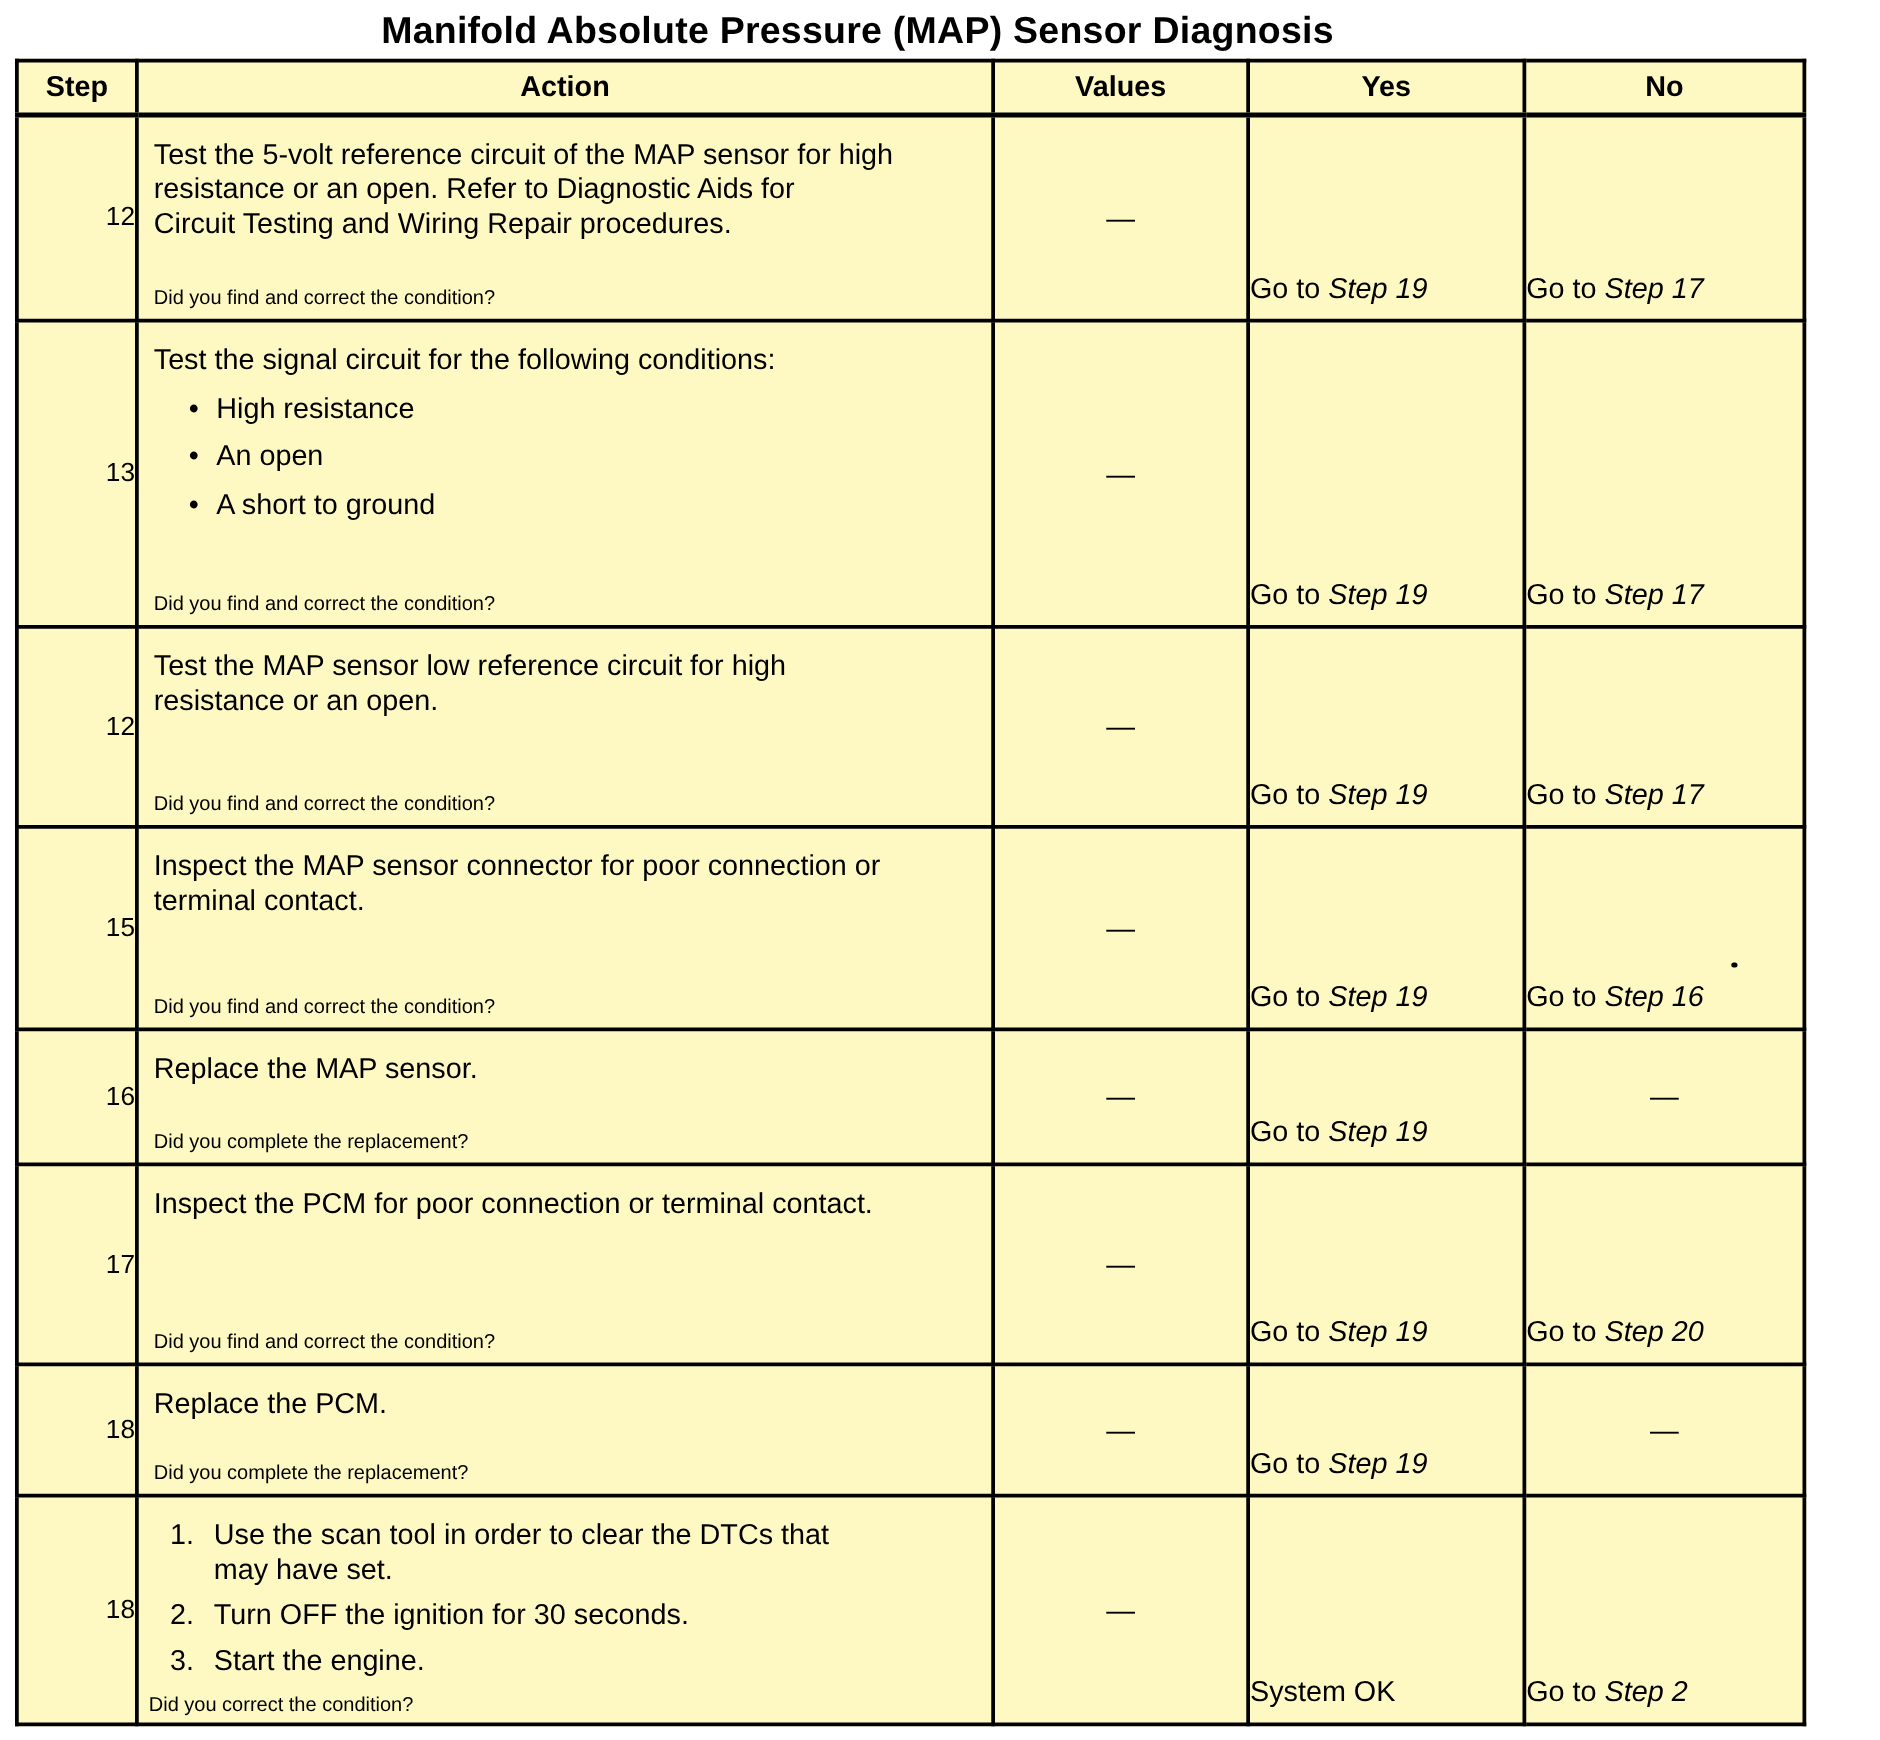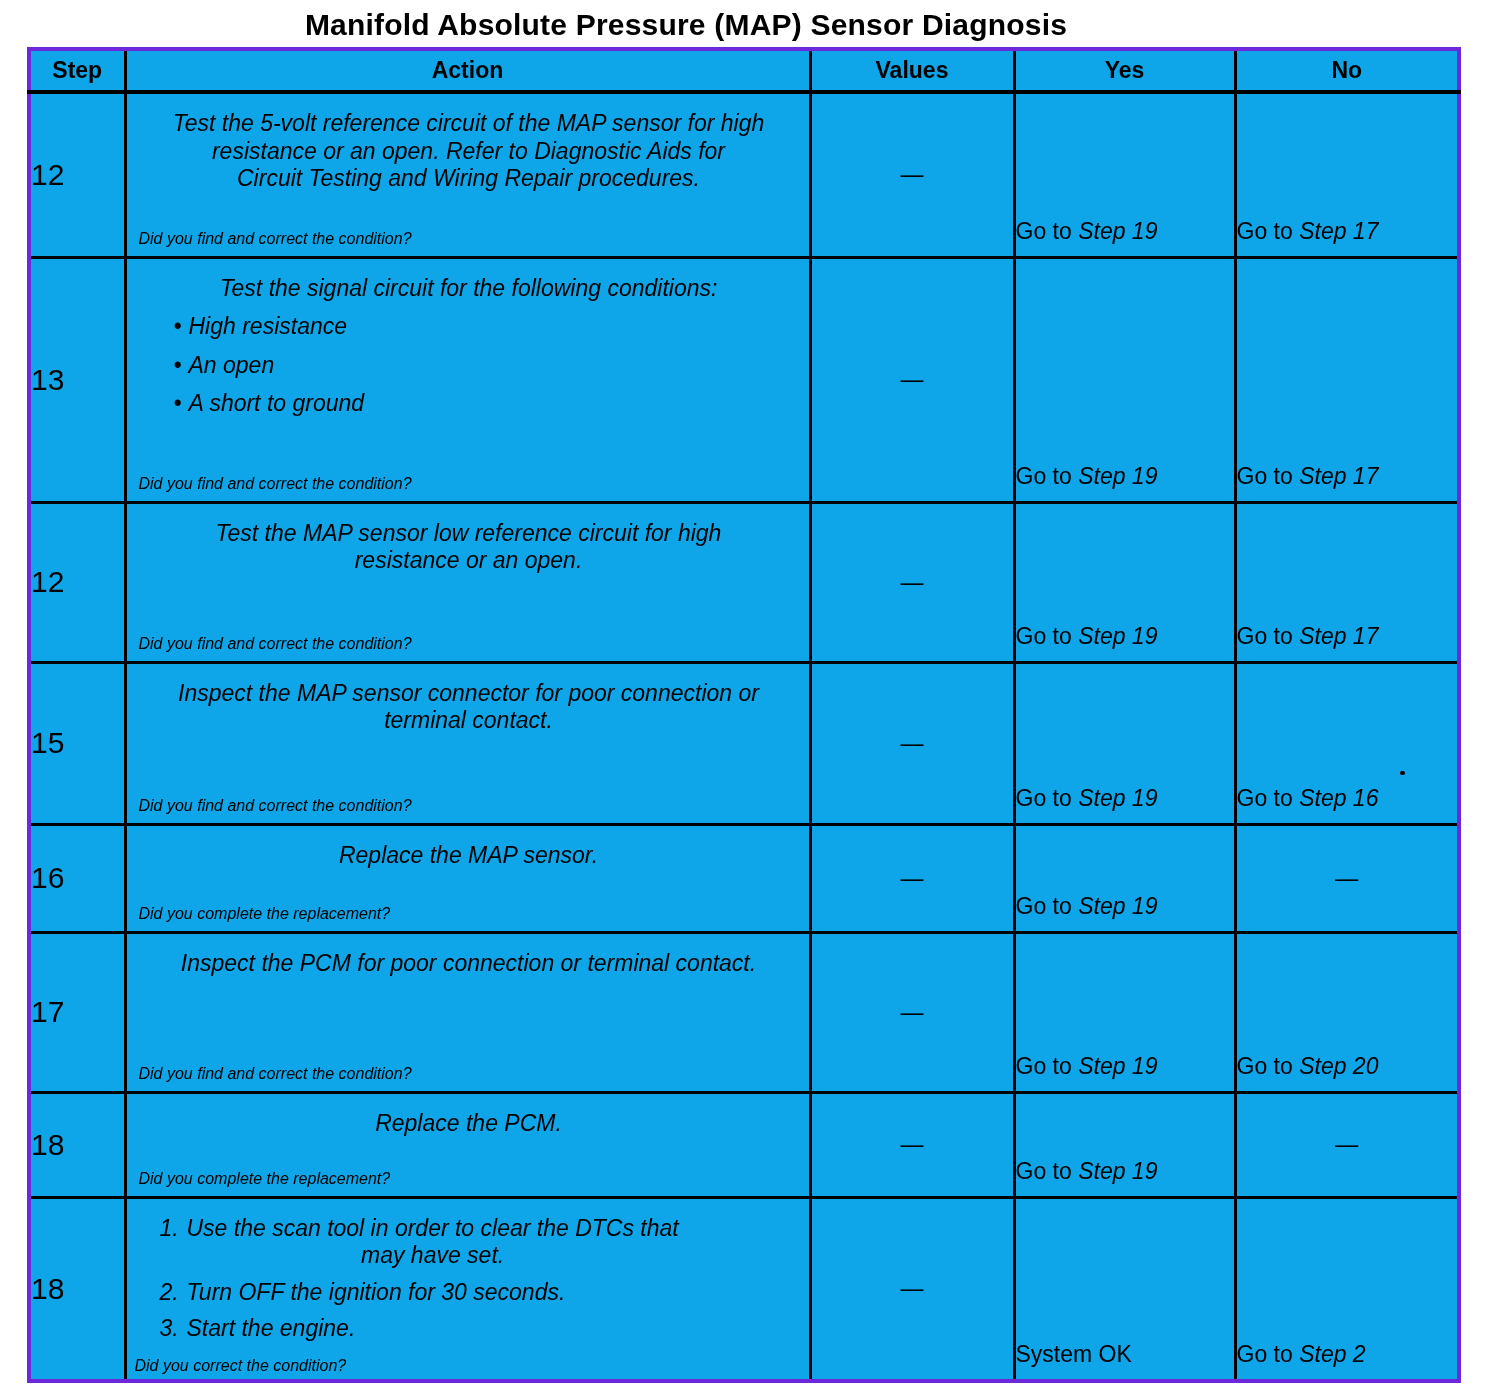--- a/index.html
+++ b/index.html
@@ -11,37 +11,37 @@
   }
   .page { position:relative; width:1504px; height:1392px; background:#ffffff; overflow:hidden; }
 
   .title {
     position:absolute; top:8px; left:0; width:1372px;
     text-align:center; font-size:30px; font-weight:700;
     letter-spacing:0.2px;
   }
 
   table.diag {
-    position:absolute; left:27px; top:47px; width:1430px;
+    position:absolute; left:12px; top:47px; width:1430px;
     border-collapse:collapse; table-layout:fixed;
-    border:4px solid #6d28d9;
-    background:#0ea5e9;
+    border:2px solid #6d28d9;
+    background:#fef9c3;
   }
   .diag th, .diag td { border:3px solid #000; }
 
   .diag thead tr { height:43px; }
   .diag thead th {
     font-size:23px; font-weight:700; text-align:center; vertical-align:middle;
     border-bottom-width:4px;
   }
 
-  td.step  { text-align:left; vertical-align:middle; font-size:30px; }
+  td.step  { text-align:right; vertical-align:middle; font-size:21px; }
   td.action{
-    position:relative; vertical-align:top; text-align:center;
-    padding:16px 10px 40px 12px; font-size:23px; line-height:1.2;font-style:italic;
+    position:relative; vertical-align:top; text-align:left;
+    padding:16px 10px 40px 12px; font-size:23px; line-height:1.2;
   }
   .para    { white-space:pre-line; }
   .question{ position:absolute; left:12px; bottom:7px; white-space:nowrap; font-size:16px; }
 
   td.values{ text-align:center; vertical-align:middle; font-size:23px; }
   td.goto  { text-align:left; vertical-align:bottom; padding-bottom:11px; font-size:23px; white-space:nowrap; position:relative; }
   .it      { font-style:italic; }
 
   .bullets { margin-left:28px; margin-top:9px; }
   .b-item  { display:flex; margin-top:11px; line-height:1.2; }

